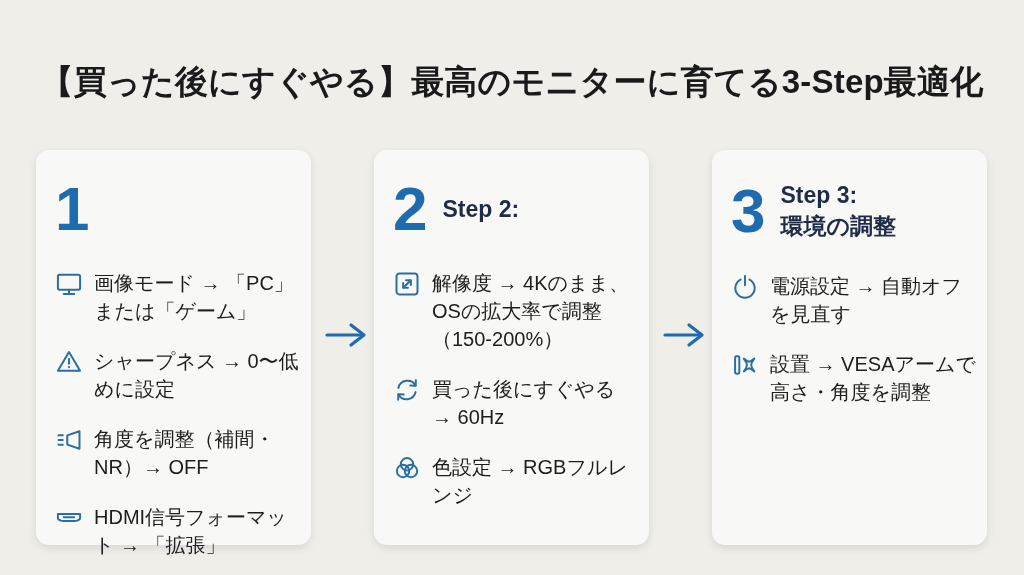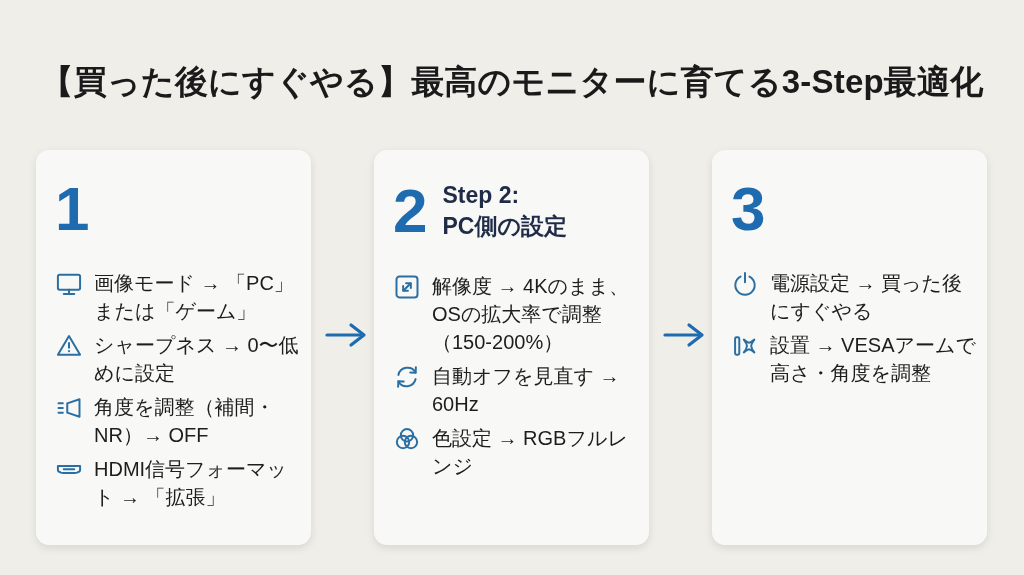--- a/index.html
+++ b/index.html
@@ -10,21 +10,21 @@
          font-size:33px;font-weight:800;color:#1A1A1A;letter-spacing:0.2px;}
   .card{position:absolute;top:150px;width:275px;height:395px;box-sizing:border-box;
         background:var(--card,#F8F8F6);border-radius:13px;
         box-shadow:0 3px 8px rgba(0,0,0,0.10);
         padding:30px 10px 0 19px;}
   .card.c1{left:36px}.card.c2{left:374px}.card.c3{left:712px}
   .card-header{display:flex;align-items:center;}
   .step-number{font-size:62px;font-weight:700;color:var(--accent,#1E6BB0);
                line-height:0.95;margin-right:15px;}
   .step-title{font-size:23px;line-height:31px;font-weight:700;color:var(--heading,#1F2B47);}
-  .items{margin-top:30px;display:flex;flex-direction:column;gap:6px;}
+  .items{margin-top:30px;display:flex;flex-direction:column;gap:22px;}
   .item{display:flex;align-items:flex-start;}
   .item .icon{flex:0 0 28px;width:28px;height:28px;margin-right:11px;margin-top:1px;}
   .icon svg{width:28px;height:28px;display:block;stroke:var(--icon,#2A6FA3);
             fill:none;stroke-width:1.7;stroke-linecap:round;stroke-linejoin:round;}
   .item .text{font-size:20px;line-height:28px;color:#1D1D1D;font-weight:500;}
   .flow-arrow{position:absolute;top:317px;width:46px;height:36px;}
   .flow-arrow svg{width:100%;height:100%;stroke:var(--accent,#1E6BB0);fill:none;
                   stroke-width:3.2;stroke-linecap:round;stroke-linejoin:round;}
   .flow-arrow.a1{left:324px}.flow-arrow.a2{left:662px}
 </style>
@@ -83,21 +83,20 @@
     <span class="text">HDMI信号フォーマット → 「拡張」</span>
   </div>
 </div>
   </div>
 
   <div class="card c2">
     <div class="card-header">
       <div class="step-number">2</div>
       <div class="step-title">
         <div class="t1">Step 2:</div>
-        <div class="t2">PC側の設定</div>
       </div>
     </div>
     <div class="items">
   <div class="item">
     <span class="icon">
               <svg viewBox="0 0 24 24">
                 <rect x="3" y="3" width="18" height="18" rx="2.5"></rect>
                 <line x1="9" y1="15" x2="15" y2="9"></line>
                 <polyline points="11.2 8.8 15.3 8.8 15.3 12.9"></polyline>
                 <polyline points="12.8 15.2 8.7 15.2 8.7 11.1"></polyline>
@@ -108,49 +107,53 @@
 
   <div class="item">
     <span class="icon">
               <svg viewBox="0 0 24 24">
                 <path d="M4.6 10.2 A 8 8 0 0 1 19.4 8.2"></path>
                 <polyline points="19.6 3.6 19.4 8.4 14.8 8.1"></polyline>
                 <path d="M19.4 13.8 A 8 8 0 0 1 4.6 15.8"></path>
                 <polyline points="4.4 20.4 4.6 15.6 9.2 15.9"></polyline>
               </svg>
             </span>
-    <span class="text">自動オフを見直す → 60Hz</span>
+    <span class="text">買った後にすぐやる → 60Hz</span>
   </div>
 
   <div class="item">
     <span class="icon">
               <svg viewBox="0 0 24 24">
                 <circle cx="12" cy="8.8" r="5.3"></circle>
                 <circle cx="8.6" cy="14.6" r="5.3"></circle>
                 <circle cx="15.4" cy="14.6" r="5.3"></circle>
               </svg>
             </span>
     <span class="text">色設定 → RGBフルレンジ</span>
   </div>
 </div>
   </div>
 
   <div class="card c3">
     <div class="card-header">
       <div class="step-number">3</div>
+      <div class="step-title">
+        <div class="t1">Step 3:</div>
+        <div class="t2">環境の調整</div>
+      </div>
     </div>
     <div class="items">
   <div class="item">
     <span class="icon">
               <svg viewBox="0 0 24 24">
                 <path d="M8.2 5.6 A 8.3 8.3 0 1 0 15.8 5.6"></path>
                 <line x1="12" y1="2.5" x2="12" y2="10.5"></line>
               </svg>
             </span>
-    <span class="text">電源設定 → 買った後にすぐやる</span>
+    <span class="text">電源設定 → 自動オフを見直す</span>
   </div>
 
   <div class="item">
     <span class="icon">
               <svg viewBox="0 0 24 24">
                 <rect x="3.5" y="4.5" width="3.6" height="15" rx="1.2"></rect>
                 <path d="M11 6.5 Q14 9 15.5 9.2 Q17 9 20 6.5 Q17.5 9.8 17.3 12 Q17.5 14.2 20 17.5 Q17 15 15.5 14.8 Q14 15 11 17.5 Q13.5 14.2 13.7 12 Q13.5 9.8 11 6.5 Z"></path>
               </svg>
             </span>
     <span class="text">設置 → VESAアームで高さ・角度を調整</span>

